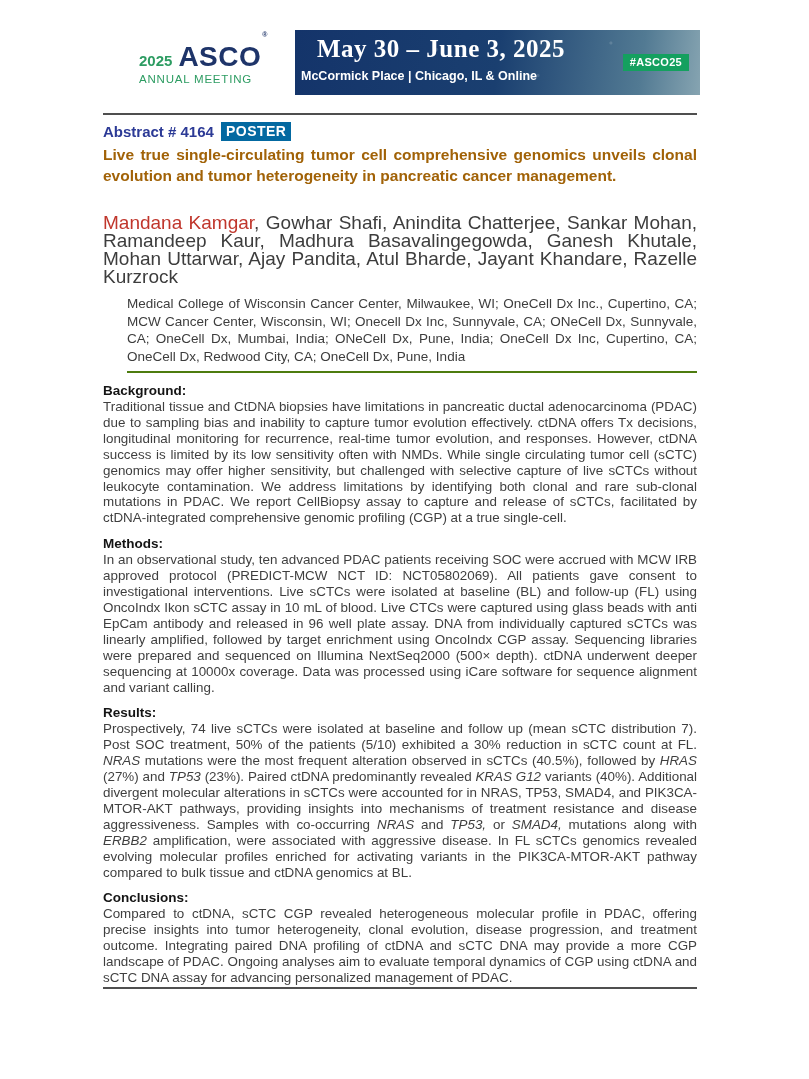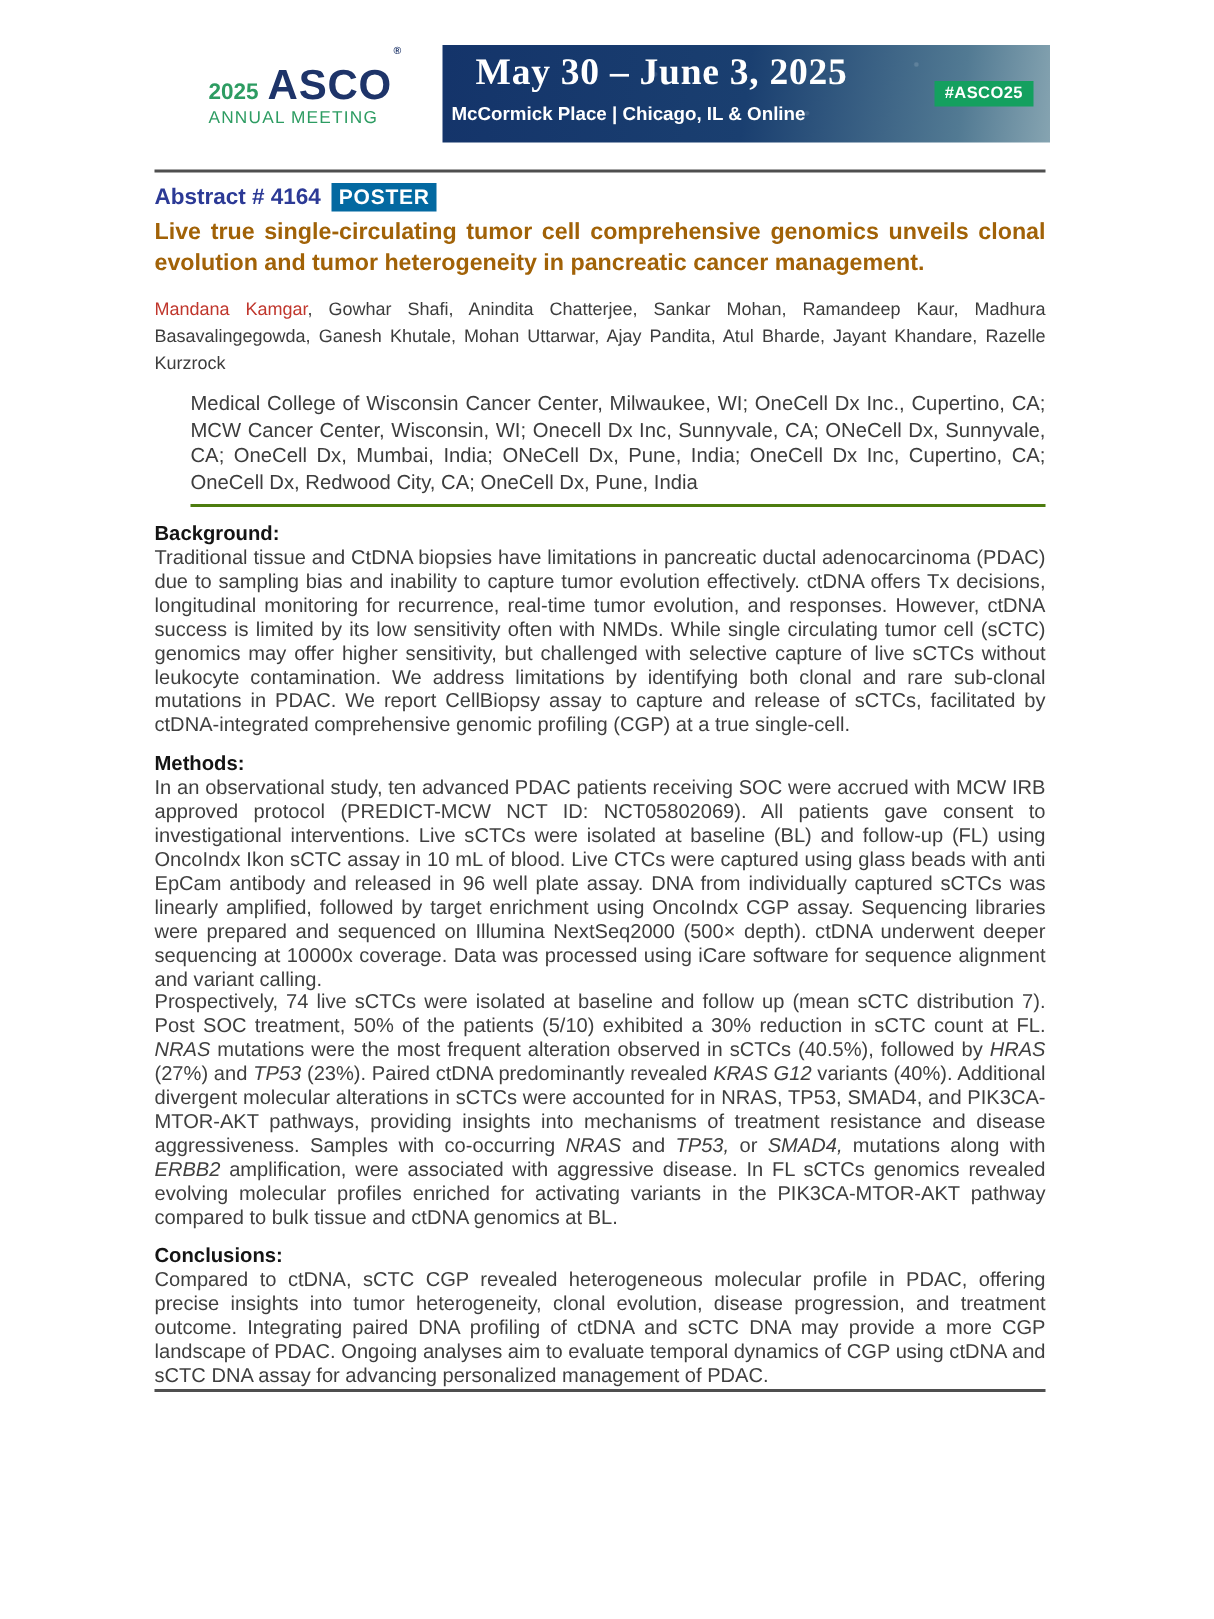--- a/index.html
+++ b/index.html
@@ -76,22 +76,22 @@
     background: #0369a1; color: #ffffff;
     font-size: 14px; font-weight: 700;
     padding: 1px 5px 2px 5px; letter-spacing: 0.5px;
   }
   .title {
     margin-top: 3px;
     font-size: 15.5px; font-weight: 700; color: #a16207;
     line-height: 21px; text-align: justify;
   }
   .authors {
-    margin-top: 11px;
-    font-size: 12px; color: #3d3d3d;
+    margin-top: 28px;
+    font-size: 19px; color: #3d3d3d;
     line-height: 18px; text-align: justify;
   }
   .lead-author { color: #c0362c; }
   .affiliations {
     margin-top: 9px;
     font-size: 13.5px; color: #3d3d3d;
     line-height: 17.5px; text-align: justify;
     padding-bottom: 6px;
     border-bottom: 2px solid #4d7c0f;
     margin-left: 24px;
@@ -149,20 +149,21 @@
       <div class="section-heading">Background:</div>
       <div class="section-body"><span>Traditional tissue and CtDNA biopsies have limitations in pancreatic ductal adenocarcinoma (PDAC) due to sampling bias and inability to capture tumor evolution effectively. ctDNA offers Tx decisions, longitudinal monitoring for recurrence, real-time tumor evolution, and responses. However, ctDNA success is limited by its low sensitivity often with NMDs. While single circulating tumor cell (sCTC) genomics may offer higher sensitivity, but challenged with selective capture of live sCTCs without leukocyte contamination. We address limitations by identifying both clonal and rare sub-clonal mutations in PDAC. We report CellBiopsy assay to capture and release of sCTCs, facilitated by ctDNA-integrated comprehensive genomic profiling (CGP) at a true single-cell.</span></div>
     </div>
 
     <div class="section">
       <div class="section-heading">Methods:</div>
       <div class="section-body"><span>In an observational study, ten advanced PDAC patients receiving SOC were accrued with MCW IRB approved protocol (PREDICT-MCW NCT ID: NCT05802069). All patients gave consent to investigational interventions. Live sCTCs were isolated at baseline (BL) and follow-up (FL) using OncoIndx Ikon sCTC assay in 10 mL of blood. Live CTCs were captured using glass beads with anti EpCam antibody and released in 96 well plate assay. DNA from individually captured sCTCs was linearly amplified, followed by target enrichment using OncoIndx CGP assay. Sequencing libraries were prepared and sequenced on Illumina NextSeq2000 (500× depth). ctDNA underwent deeper sequencing at 10000x coverage. Data was processed using iCare software for sequence alignment and variant calling.</span></div>
     </div>
 
     <div class="section">
+      <div class="section-heading">Results:</div>
       <div class="section-body"><span>Prospectively, 74 live sCTCs were isolated at baseline and follow up (mean sCTC distribution 7). Post SOC treatment, 50% of the patients (5/10) exhibited a 30% reduction in sCTC count at FL. </span><em>NRAS</em><span> mutations were the most frequent alteration observed in sCTCs (40.5%), followed by </span><em>HRAS</em><span> (27%) and </span><em>TP53</em><span> (23%). Paired ctDNA predominantly revealed </span><em>KRAS G12</em><span> variants (40%). Additional divergent molecular alterations in sCTCs were accounted for in NRAS, TP53, SMAD4, and PIK3CA-MTOR-AKT pathways, providing insights into mechanisms of treatment resistance and disease aggressiveness. Samples with co-occurring </span><em>NRAS</em><span> and </span><em>TP53,</em><span> or </span><em>SMAD4,</em><span> mutations along with </span><em>ERBB2</em><span> amplification, were associated with aggressive disease. In FL sCTCs genomics revealed evolving molecular profiles enriched for activating variants in the PIK3CA-MTOR-AKT pathway compared to bulk tissue and ctDNA genomics at BL.</span></div>
     </div>
 
     <div class="section">
       <div class="section-heading">Conclusions:</div>
       <div class="section-body"><span>Compared to ctDNA, sCTC CGP revealed heterogeneous molecular profile in PDAC, offering precise insights into tumor heterogeneity, clonal evolution, disease progression, and treatment outcome. Integrating paired DNA profiling of ctDNA and sCTC DNA may provide a more CGP landscape of PDAC. Ongoing analyses aim to evaluate temporal dynamics of CGP using ctDNA and sCTC DNA assay for advancing personalized management of PDAC.</span></div>
     </div>
 
   </div>
 </div>

